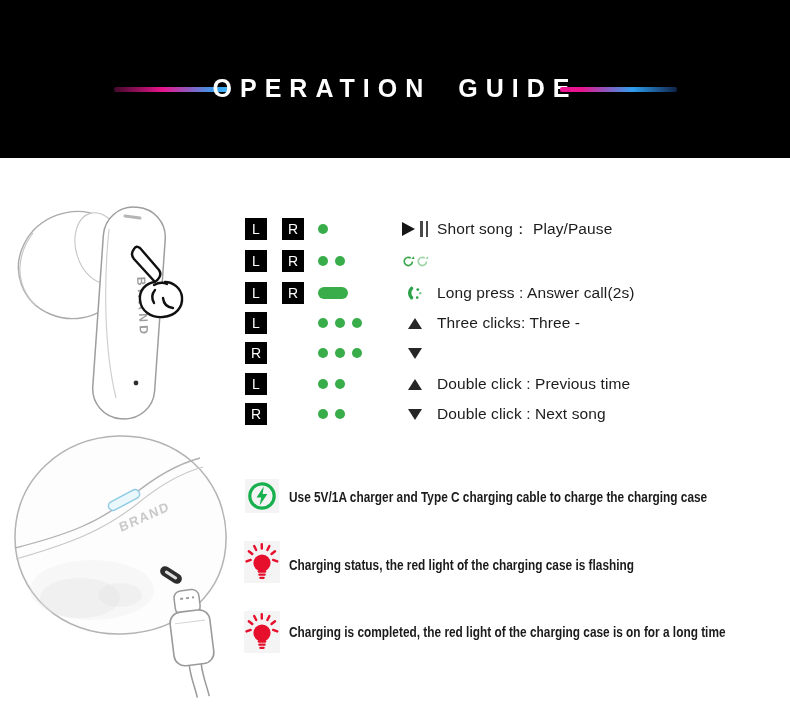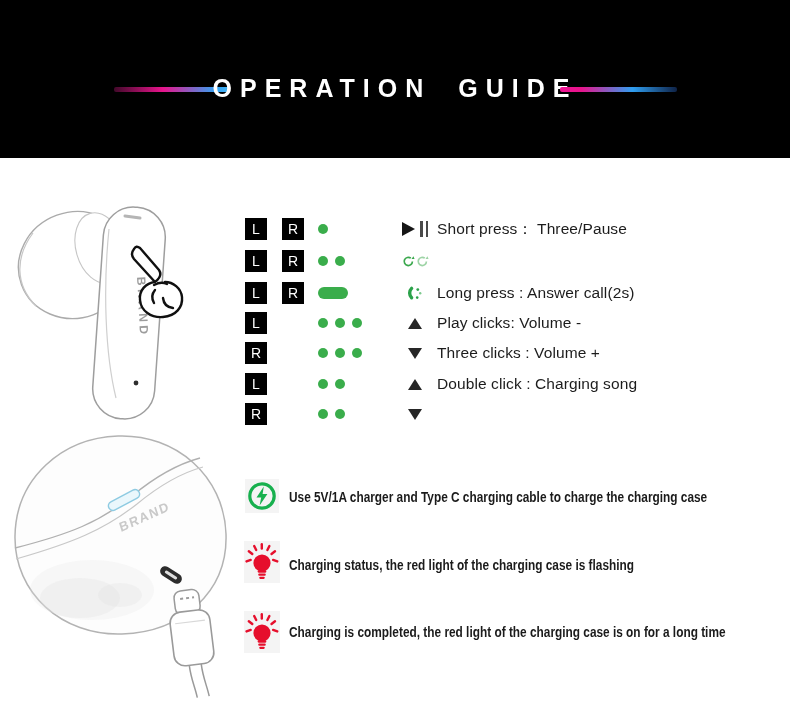--- a/index.html
+++ b/index.html
@@ -82,21 +82,21 @@
     <div class="dots">
         <span class="dot"></span>
       </div>
     <div class="gesture">
       <span class="play-tri"></span>
         <span class="pause-bars">
           <i></i>
           <i></i>
         </span>
     </div>
-    <div class="op-label">Short press：  Three/Pause</div>
+    <div class="op-label">Short song：  Play/Pause</div>
   </div>
 
   <div class="op-row" style="top:248px">
     <div class="badges">
       <span class="badge">L</span>
       <span class="badge">R</span>
     </div>
     <div class="dots">
         <span class="dot"></span>
         <span class="dot"></span>
@@ -135,63 +135,63 @@
       <span class="badge">L</span>
     </div>
     <div class="dots">
         <span class="dot"></span>
         <span class="dot"></span>
         <span class="dot"></span>
       </div>
     <div class="gesture">
         <span class="tri-up"></span>
       </div>
-    <div class="op-label">Play clicks: Volume -</div>
+    <div class="op-label">Three clicks: Three -</div>
   </div>
 
   <div class="op-row" style="top:340px">
     <div class="badges">
       <span class="badge">R</span>
     </div>
     <div class="dots">
         <span class="dot"></span>
         <span class="dot"></span>
         <span class="dot"></span>
       </div>
     <div class="gesture">
         <span class="tri-down"></span>
       </div>
-    <div class="op-label">Three clicks : Volume +</div>
   </div>
 
   <div class="op-row" style="top:371px">
     <div class="badges">
       <span class="badge">L</span>
     </div>
     <div class="dots">
         <span class="dot"></span>
         <span class="dot"></span>
       </div>
     <div class="gesture">
         <span class="tri-up"></span>
       </div>
-    <div class="op-label">Double click : Charging song</div>
+    <div class="op-label">Double click : Previous time</div>
   </div>
 
   <div class="op-row" style="top:401px">
     <div class="badges">
       <span class="badge">R</span>
     </div>
     <div class="dots">
         <span class="dot"></span>
         <span class="dot"></span>
       </div>
     <div class="gesture">
         <span class="tri-down"></span>
       </div>
+    <div class="op-label">Double click : Next song</div>
   </div>
 
   <svg style="position:absolute;left:0;top:430px;" width="240" height="284" viewBox="0 0 240 284">
     <path d="M118,6 C62,8 16,48 15,106 C14,163 62,206 122,204 C182,202 228,162 226,104 C224,46 176,4 118,6 Z" fill="#fdfdfd" stroke="#b3b3b3" stroke-width="1.5"></path>
     <ellipse cx="92" cy="160" rx="62" ry="30" fill="#e9e9e9" opacity="0.25"></ellipse>
     <ellipse cx="80" cy="168" rx="40" ry="20" fill="#e2e2e2" opacity="0.3"></ellipse>
     <ellipse cx="120" cy="165" rx="22" ry="12" fill="#e2e2e2" opacity="0.3"></ellipse>
     <path d="M15,118 C70,104 100,92 132,66 C156,46 178,34 200,28" fill="none" stroke="#b0b0b0" stroke-width="1.3"></path>
     <path d="M16,129 C72,113 104,100 137,74 C160,55 181,43 203,37" fill="none" stroke="#c8c8c8" stroke-width="1.2"></path>
     <g transform="translate(124,70) rotate(-28)">

